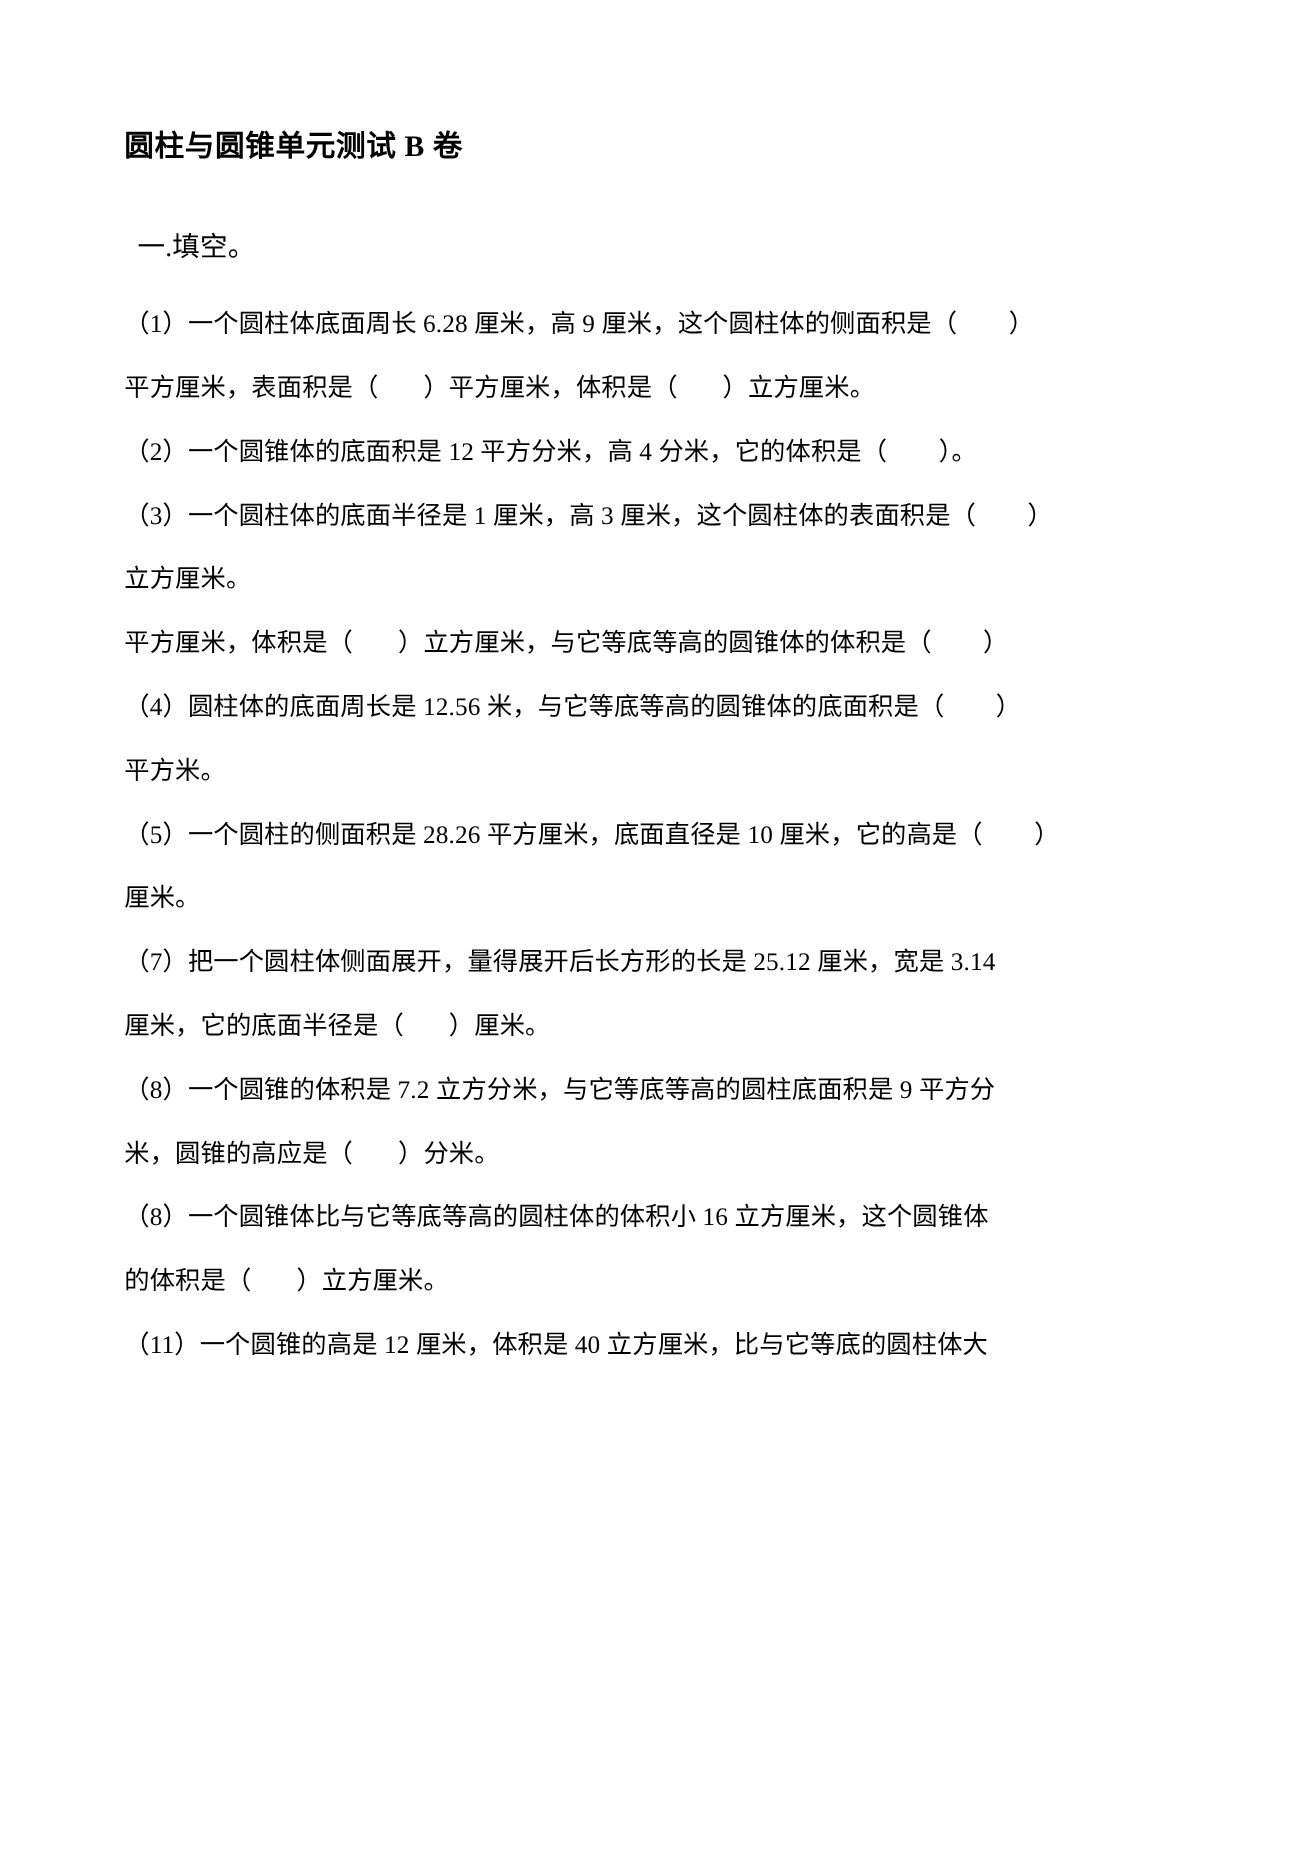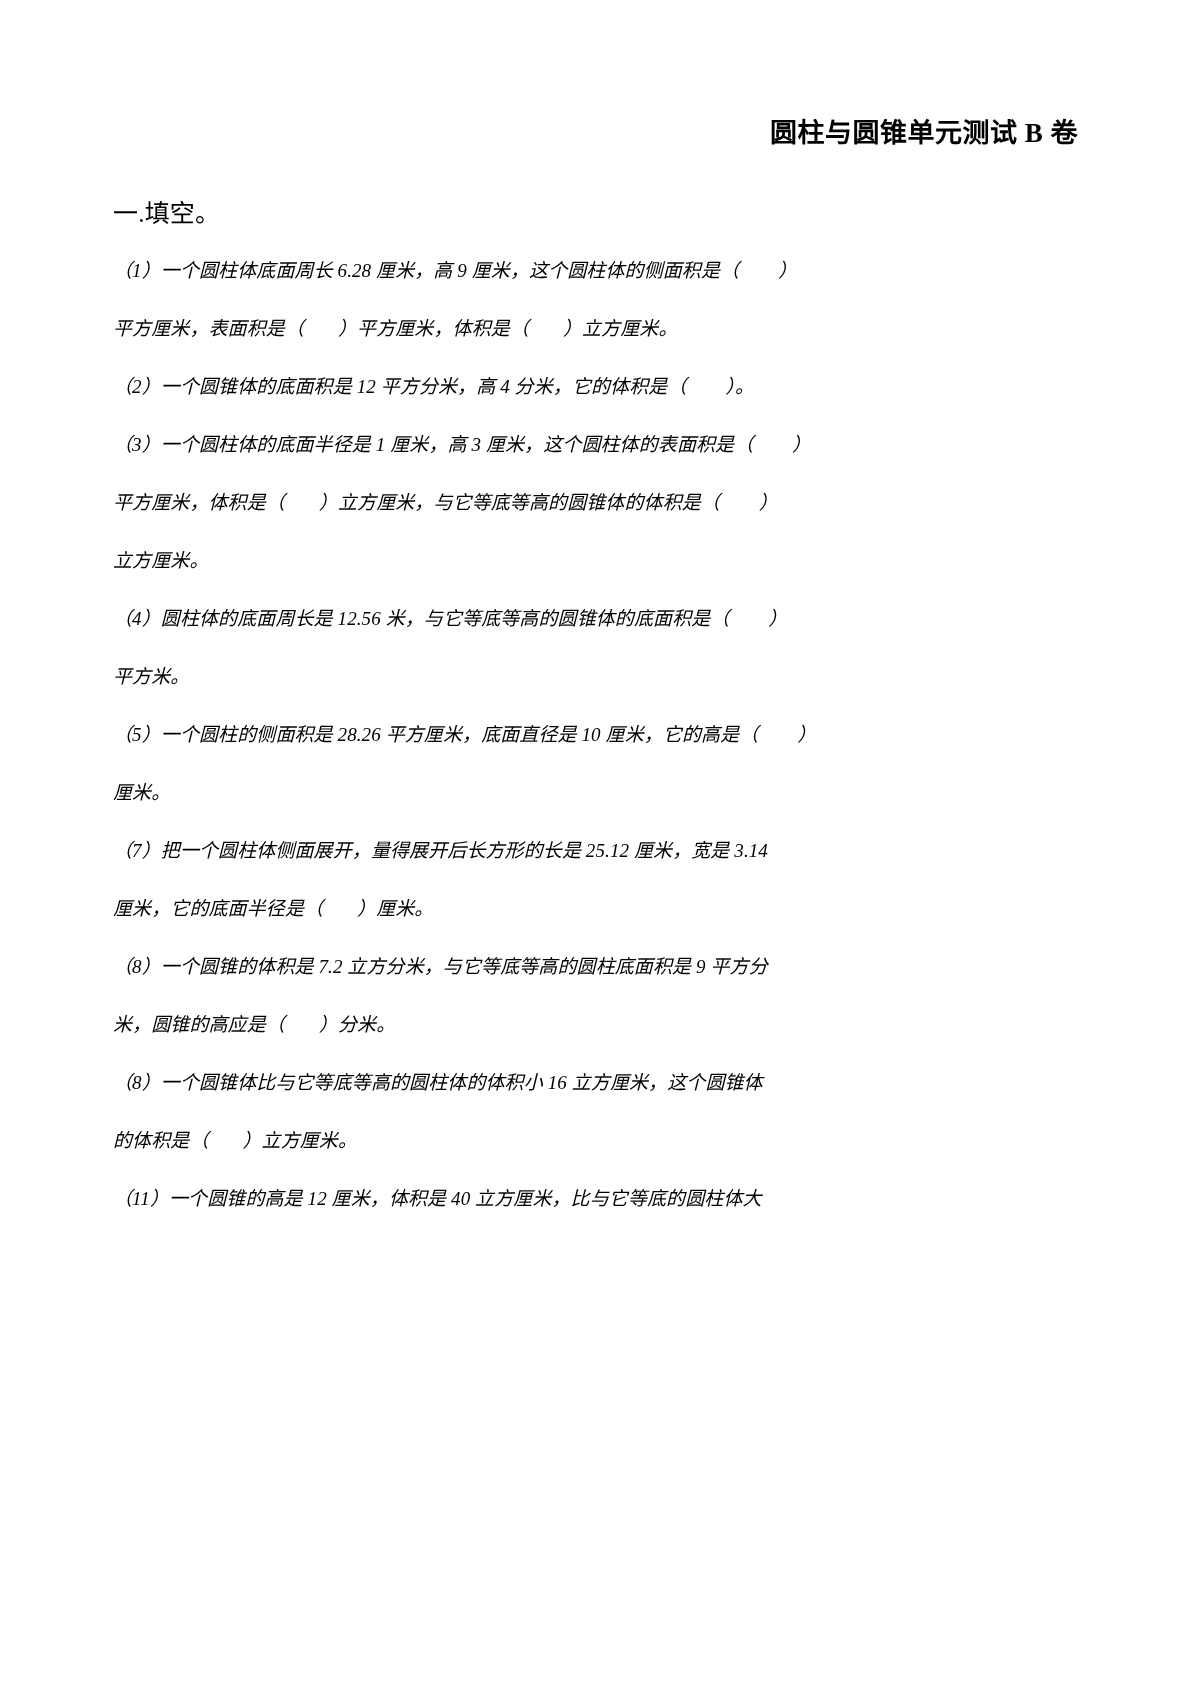--- a/index.html
+++ b/index.html
@@ -21,43 +21,42 @@
     overflow: hidden;
     box-sizing: border-box;
   }
   .content {
     position: absolute;
     left: 113px;
     top: 0;
     width: 965px;
   }
   .doc-title {
-    text-align: right;
+    text-align: left;
     font-size: 27px;
     font-weight: bold;
     letter-spacing: 0.5px;
     margin: 0;
     padding-top: 117px;
     line-height: 1.2;
   }
   .section-heading {
     font-size: 25px;
     line-height: 1.0;
-    margin: 0;
+    margin: 12px;
     padding-top: 52px;
     letter-spacing: 0.2px;
   }
   .q-block {
-    font-size: 19px;
+    font-size: 23px;
     line-height: 58px;
     margin: 0;
     letter-spacing: 0.1px;
     text-align: justify;
     text-justify: inter-character;
-    font-style: italic;
   }
   .q-block.first { padding-top: 16px; }
   .q-line {
     display: block;
     white-space: pre-wrap;
     height: 58px;
     overflow: visible;
   }
   .q-line.indent { text-indent: 0; }
 </style>
@@ -74,22 +73,22 @@
     <div id="questions">
         <div class="q-block first">
           <span class="q-line indent">（1）一个圆柱体底面周长 6.28 厘米，高 9 厘米，这个圆柱体的侧面积是（        ）</span>
           <span class="q-line">平方厘米，表面积是（       ）平方厘米，体积是（       ）立方厘米。</span>
         </div>
         <div class="q-block">
           <span class="q-line indent">（2）一个圆锥体的底面积是 12 平方分米，高 4 分米，它的体积是（        ）。</span>
         </div>
         <div class="q-block">
           <span class="q-line indent">（3）一个圆柱体的底面半径是 1 厘米，高 3 厘米，这个圆柱体的表面积是（        ）</span>
+          <span class="q-line">立方厘米。</span>
           <span class="q-line">平方厘米，体积是（       ）立方厘米，与它等底等高的圆锥体的体积是（        ）</span>
-          <span class="q-line">立方厘米。</span>
         </div>
         <div class="q-block">
           <span class="q-line indent">（4）圆柱体的底面周长是 12.56 米，与它等底等高的圆锥体的底面积是（        ）</span>
           <span class="q-line">平方米。</span>
         </div>
         <div class="q-block">
           <span class="q-line indent">（5）一个圆柱的侧面积是 28.26 平方厘米，底面直径是 10 厘米，它的高是（        ）</span>
           <span class="q-line">厘米。</span>
         </div>
         <div class="q-block">

